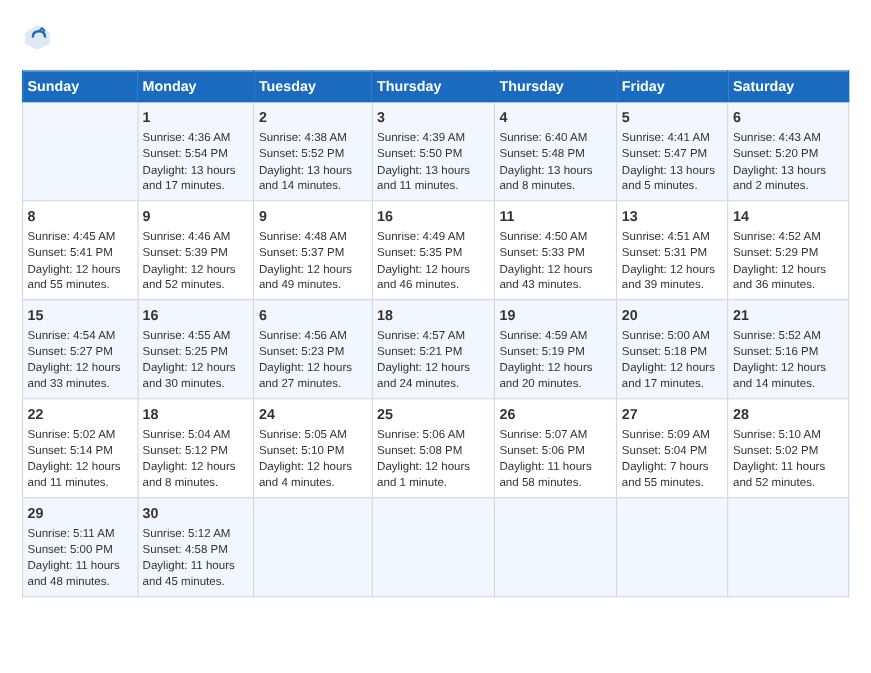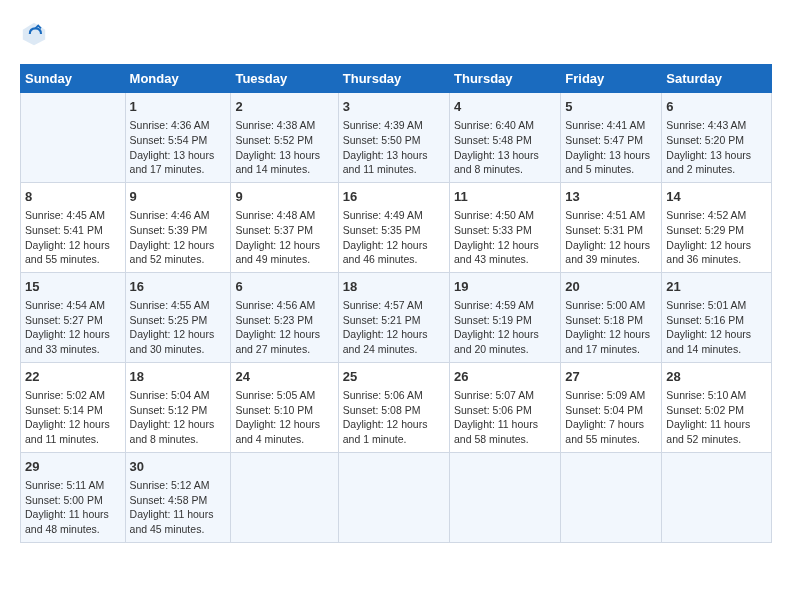--- a/index.html
+++ b/index.html
@@ -141,21 +141,21 @@
         <td><span class="day-num">13</span><span>Sunrise: 4:51 AM</span><br><span>Sunset: 5:31 PM</span><br><span>Daylight: 12 hours and 39 minutes.</span></td>
         <td><span class="day-num">14</span><span>Sunrise: 4:52 AM</span><br><span>Sunset: 5:29 PM</span><br><span>Daylight: 12 hours and 36 minutes.</span></td>
       </tr>
       <tr>
         <td><span class="day-num">15</span><span>Sunrise: 4:54 AM</span><br><span>Sunset: 5:27 PM</span><br><span>Daylight: 12 hours and 33 minutes.</span></td>
         <td><span class="day-num">16</span><span>Sunrise: 4:55 AM</span><br><span>Sunset: 5:25 PM</span><br><span>Daylight: 12 hours and 30 minutes.</span></td>
         <td><span class="day-num">6</span><span>Sunrise: 4:56 AM</span><br><span>Sunset: 5:23 PM</span><br><span>Daylight: 12 hours and 27 minutes.</span></td>
         <td><span class="day-num">18</span><span>Sunrise: 4:57 AM</span><br><span>Sunset: 5:21 PM</span><br><span>Daylight: 12 hours and 24 minutes.</span></td>
         <td><span class="day-num">19</span><span>Sunrise: 4:59 AM</span><br><span>Sunset: 5:19 PM</span><br><span>Daylight: 12 hours and 20 minutes.</span></td>
         <td><span class="day-num">20</span><span>Sunrise: 5:00 AM</span><br><span>Sunset: 5:18 PM</span><br><span>Daylight: 12 hours and 17 minutes.</span></td>
-        <td><span class="day-num">21</span><span>Sunrise: 5:01 AM</span><br><span>Sunset: 5:16 PM</span><br><span>Daylight: 12 hours and 14 minutes.</span></td>
+        <td><span class="day-num">21</span><span>Sunrise: 5:52 AM</span><br><span>Sunset: 5:16 PM</span><br><span>Daylight: 12 hours and 14 minutes.</span></td>
       </tr>
       <tr>
         <td><span class="day-num">22</span><span>Sunrise: 5:02 AM</span><br><span>Sunset: 5:14 PM</span><br><span>Daylight: 12 hours and 11 minutes.</span></td>
         <td><span class="day-num">18</span><span>Sunrise: 5:04 AM</span><br><span>Sunset: 5:12 PM</span><br><span>Daylight: 12 hours and 8 minutes.</span></td>
         <td><span class="day-num">24</span><span>Sunrise: 5:05 AM</span><br><span>Sunset: 5:10 PM</span><br><span>Daylight: 12 hours and 4 minutes.</span></td>
         <td><span class="day-num">25</span><span>Sunrise: 5:06 AM</span><br><span>Sunset: 5:08 PM</span><br><span>Daylight: 12 hours and 1 minute.</span></td>
         <td><span class="day-num">26</span><span>Sunrise: 5:07 AM</span><br><span>Sunset: 5:06 PM</span><br><span>Daylight: 11 hours and 58 minutes.</span></td>
         <td><span class="day-num">27</span><span>Sunrise: 5:09 AM</span><br><span>Sunset: 5:04 PM</span><br><span>Daylight: 7 hours and 55 minutes.</span></td>
         <td><span class="day-num">28</span><span>Sunrise: 5:10 AM</span><br><span>Sunset: 5:02 PM</span><br><span>Daylight: 11 hours and 52 minutes.</span></td>
       </tr>

